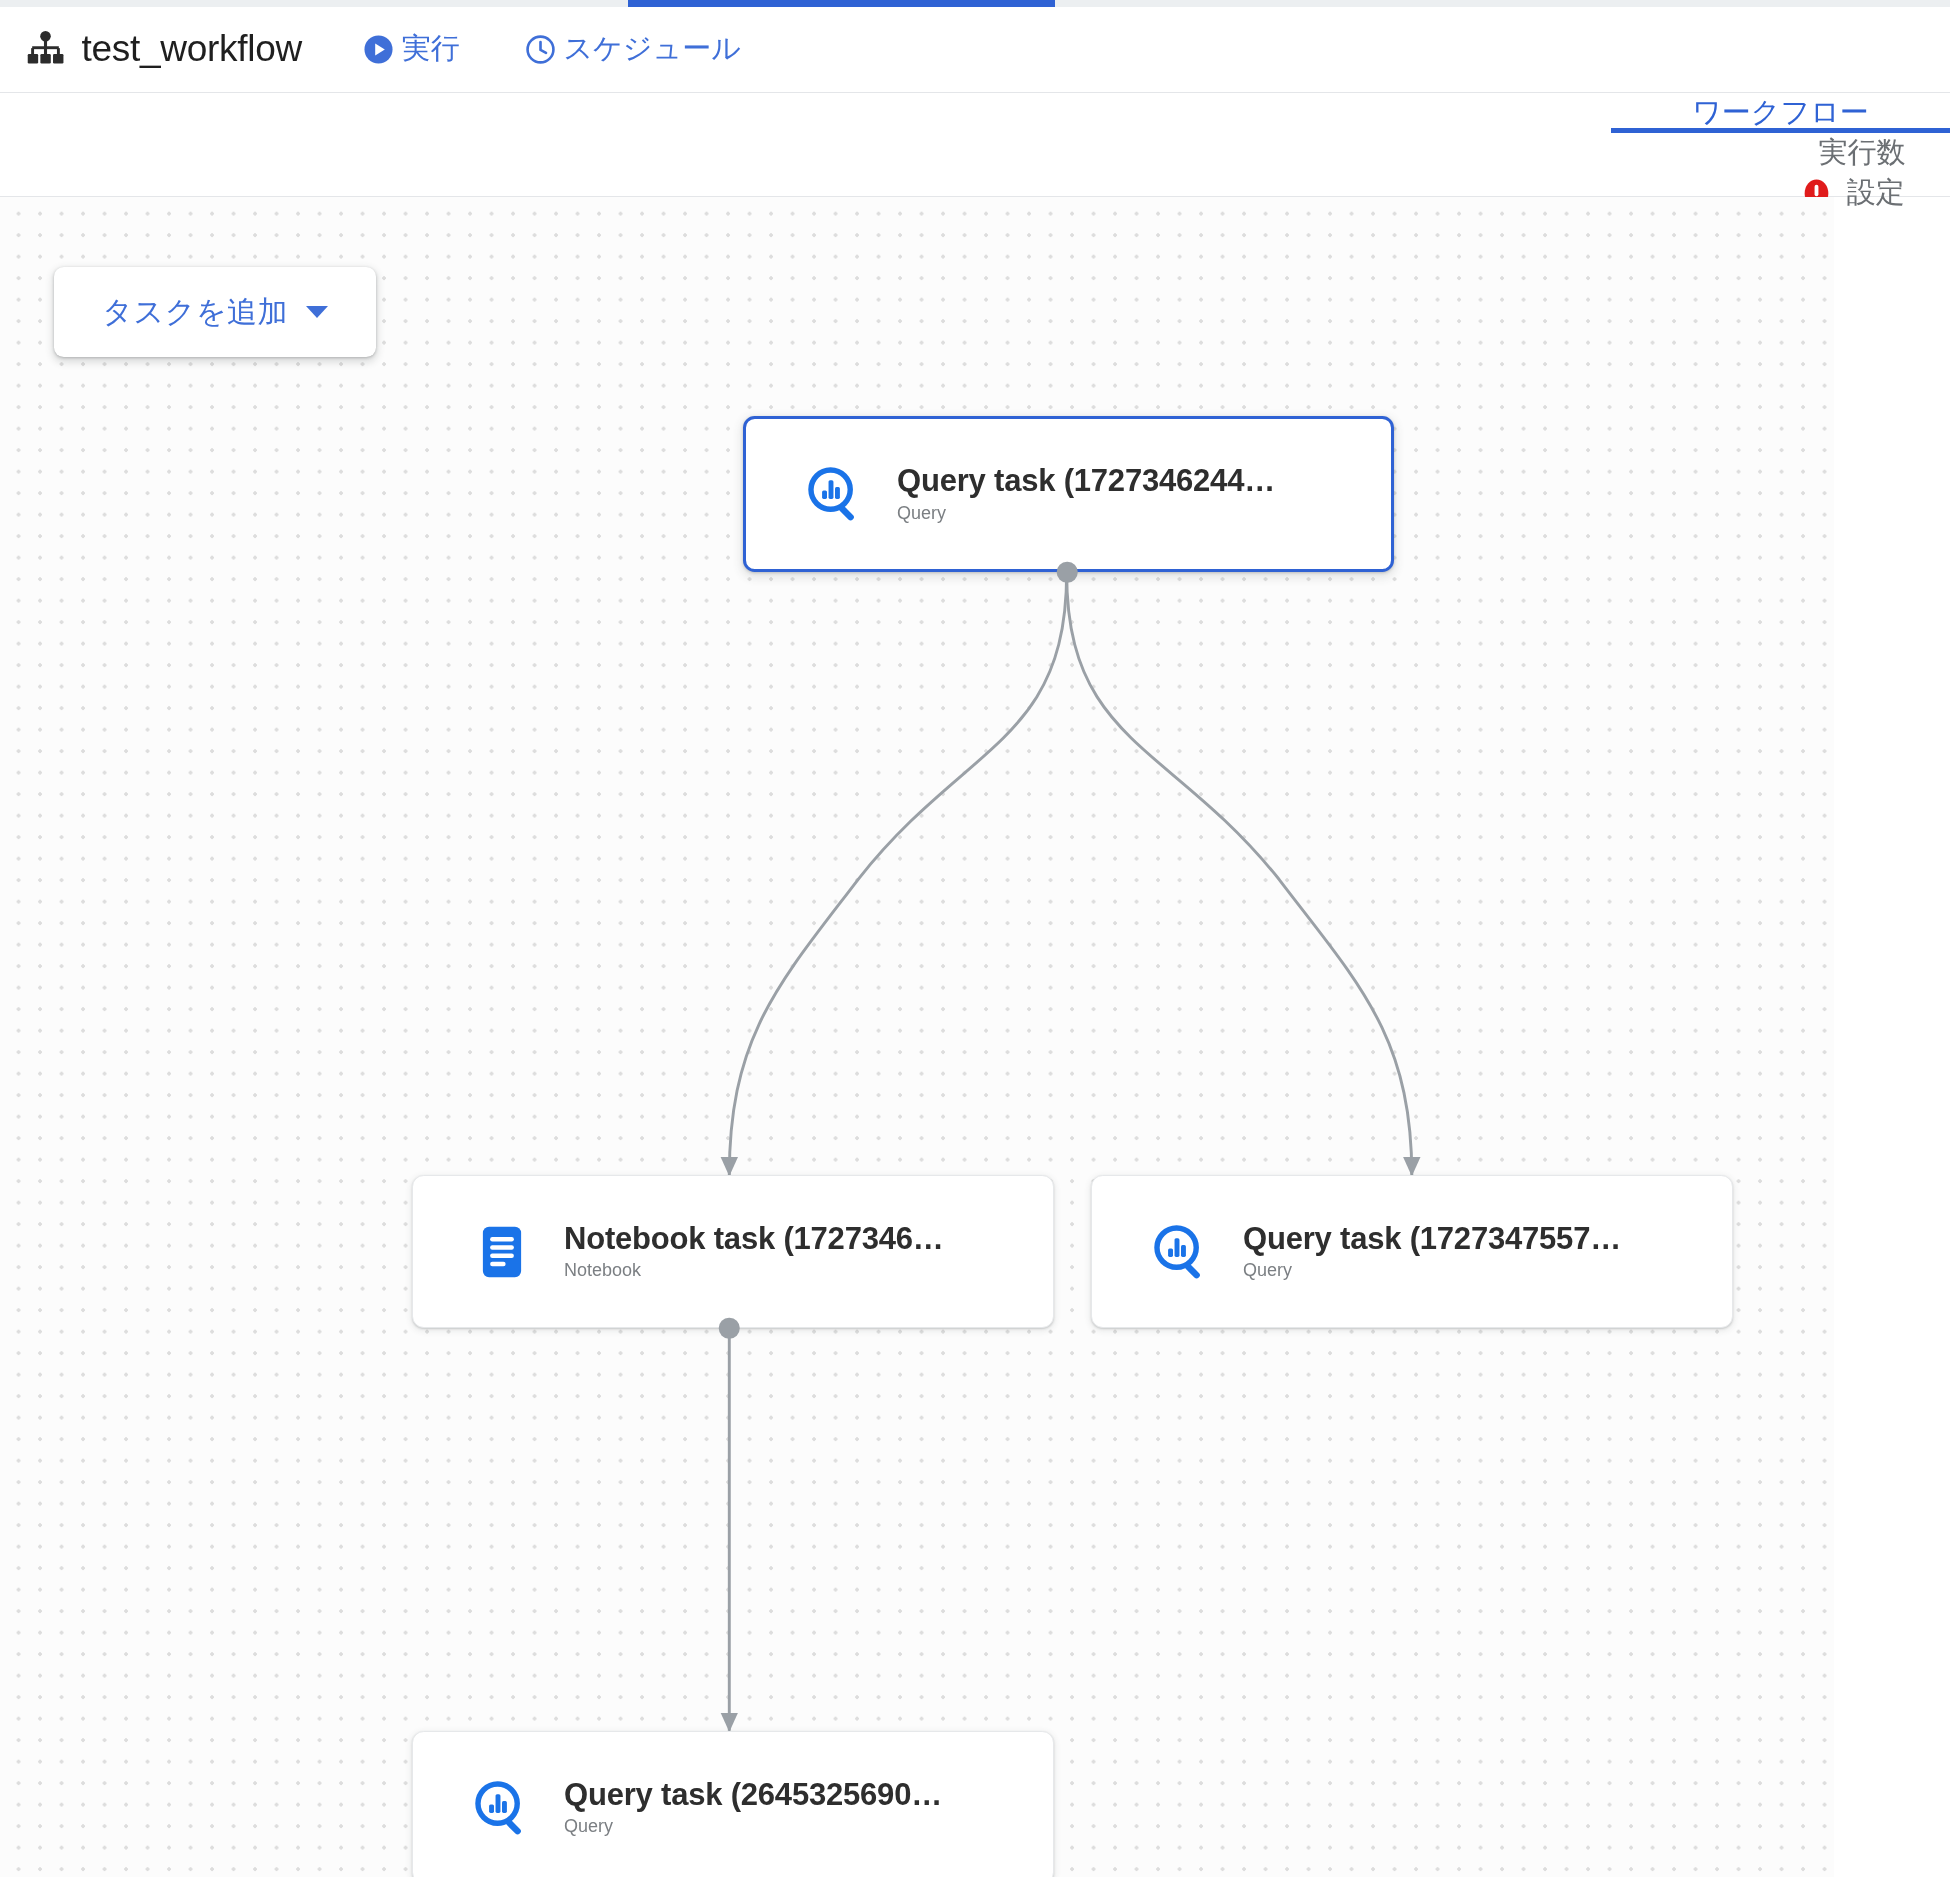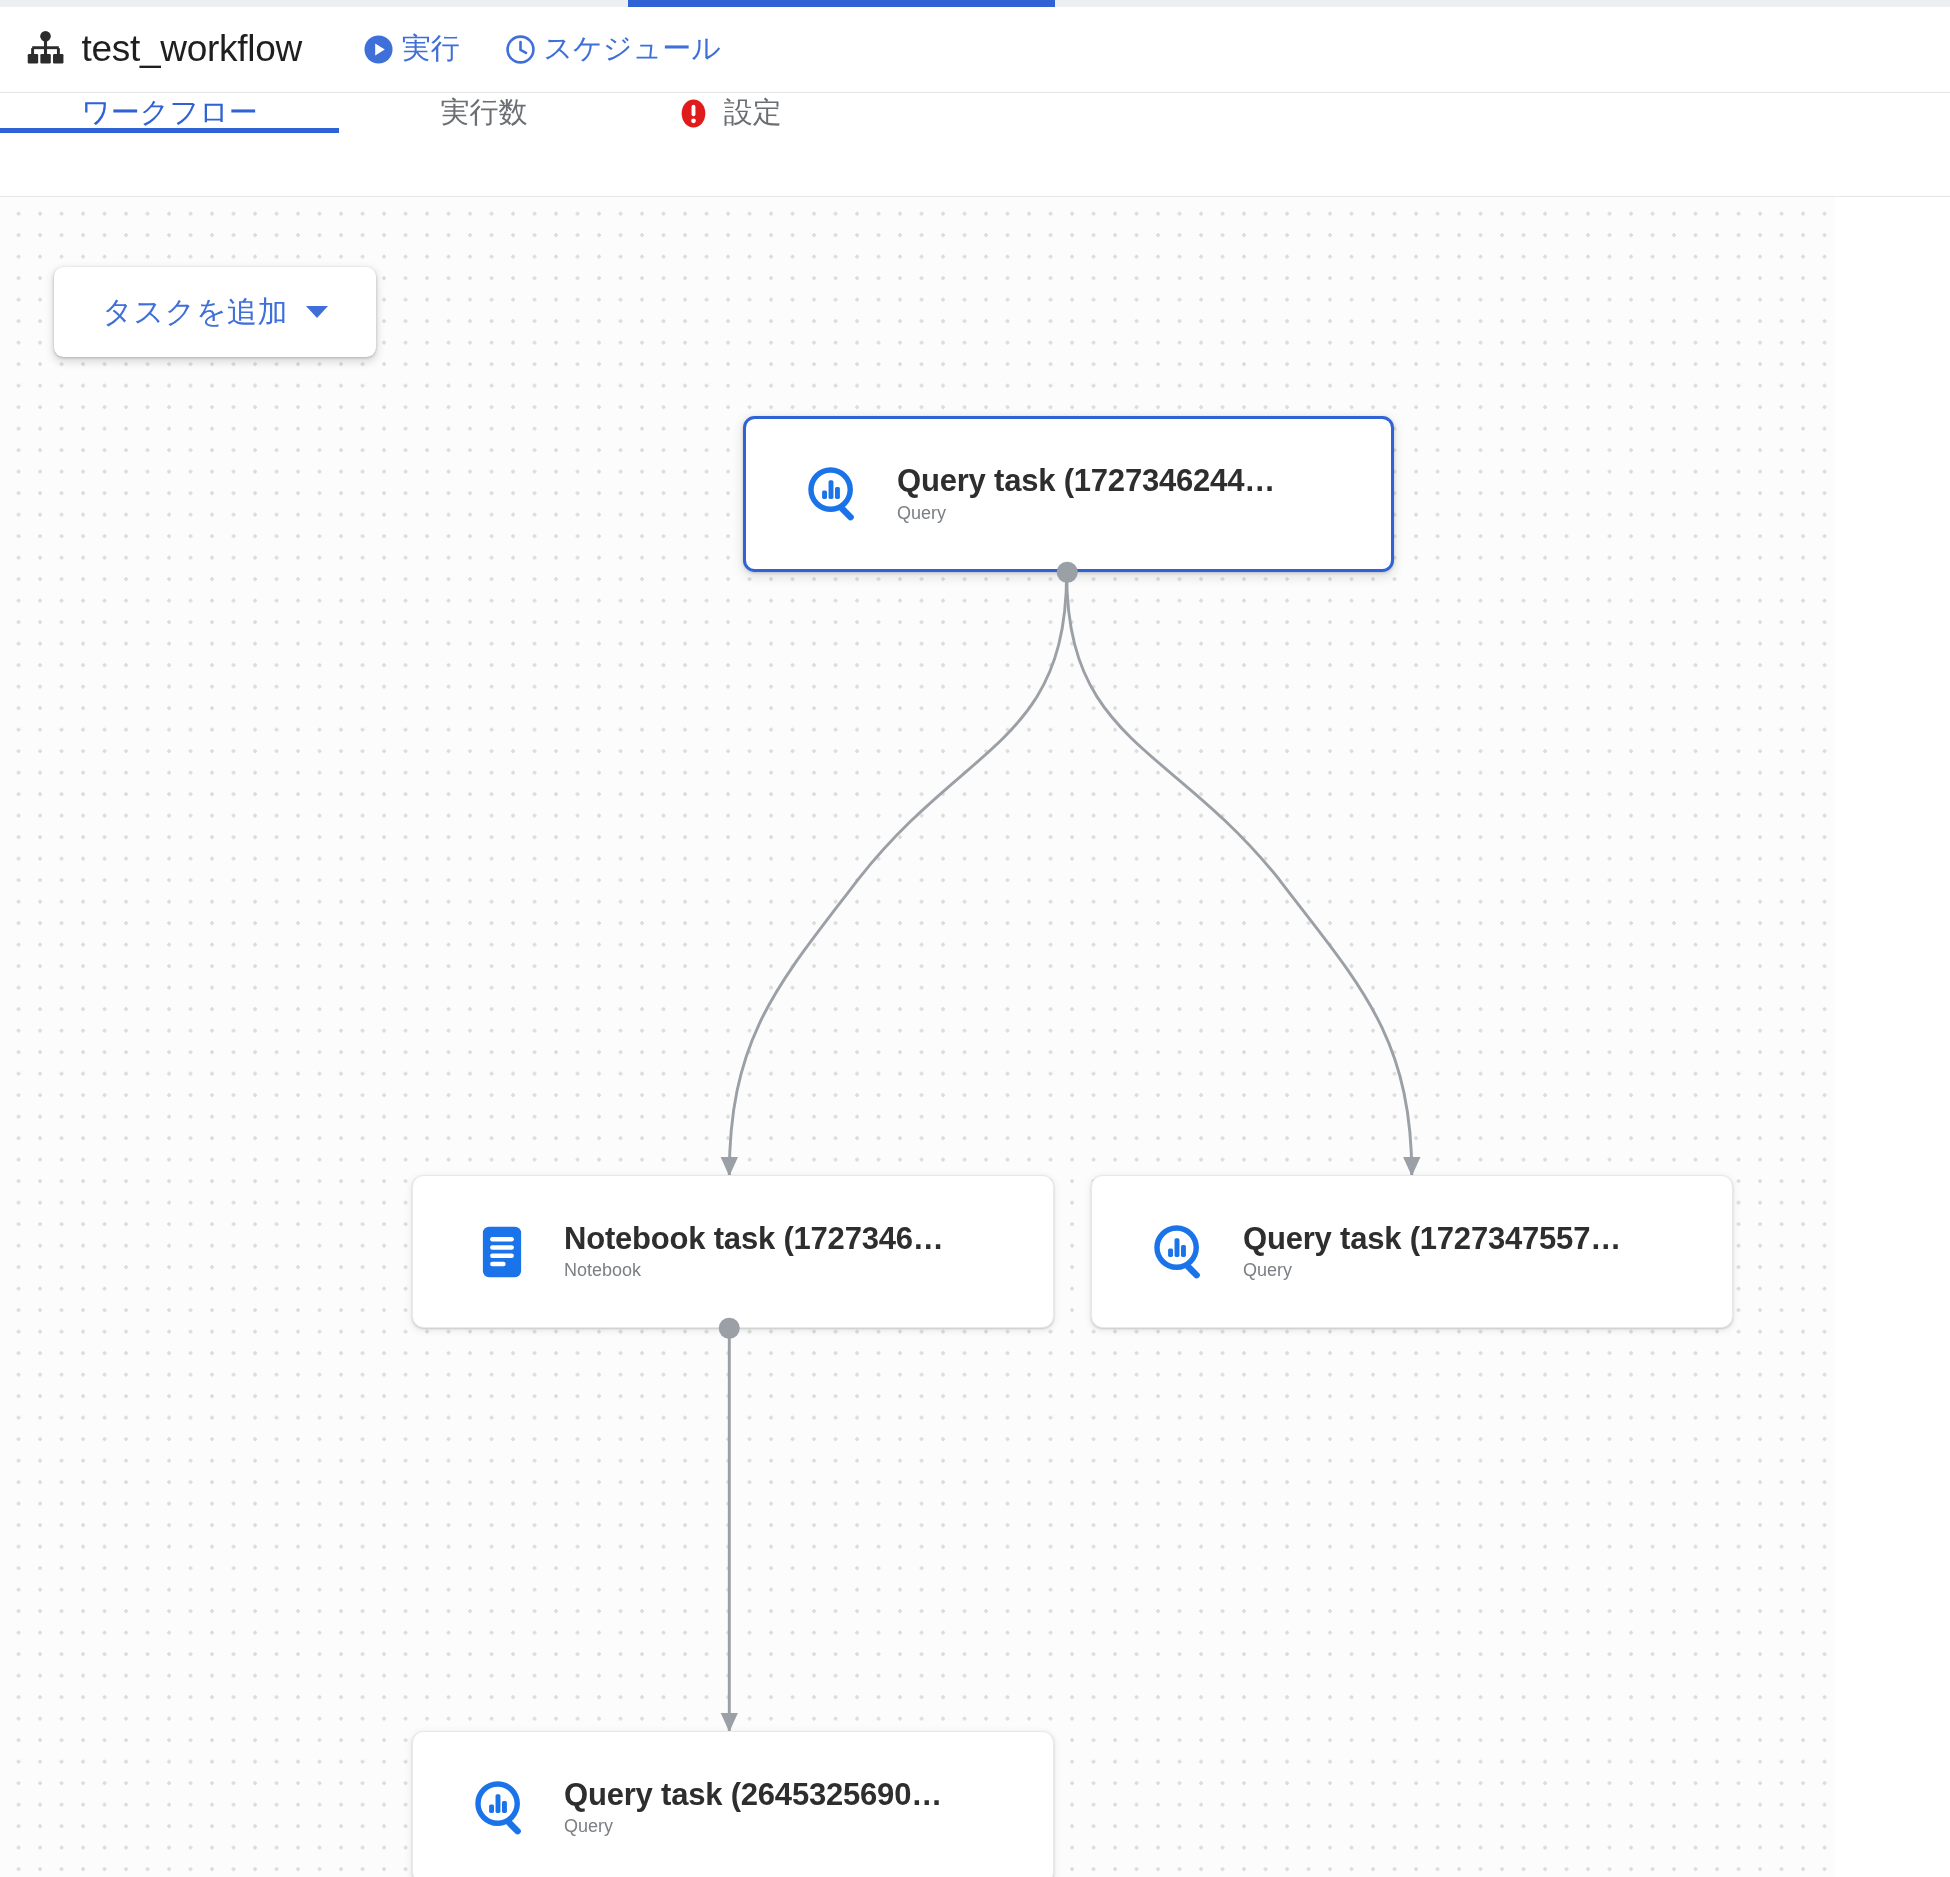--- a/index.html
+++ b/index.html
@@ -58,21 +58,21 @@
     font-size: 37px;
     color: #1f1f1f;
     font-weight: 400;
     letter-spacing: -0.3px;
     white-space: nowrap;
   }
   .hdr-actions {
     display: flex;
     align-items: center;
     margin-left: 60px;
-    gap: 44px;
+    gap: 64px;
   }
   .hdr-btn {
     display: flex;
     align-items: center;
     gap: 6.8px;
     color: #3f6fd8;
     font-size: 29px;
     white-space: nowrap;
     cursor: pointer;
     background: none;
@@ -85,21 +85,22 @@
   
   .tabbar {
     position: absolute;
     top: 93px; left: 0;
     width: 1950px;
     height: 104px;
     background: #ffffff;
     border-bottom: 1px solid #e4e6e9;
     box-sizing: border-box;
     display: flex;
-    align-items: flex-start;
+    align-items: flex-end;
+    flex-direction: column;
   }
   .tab {
     display: flex;
     align-items: center;
     justify-content: center;
     gap: 13.7px;
     font-size: 29px;
     color: #6b6f73;
     cursor: pointer;
     position: relative;

